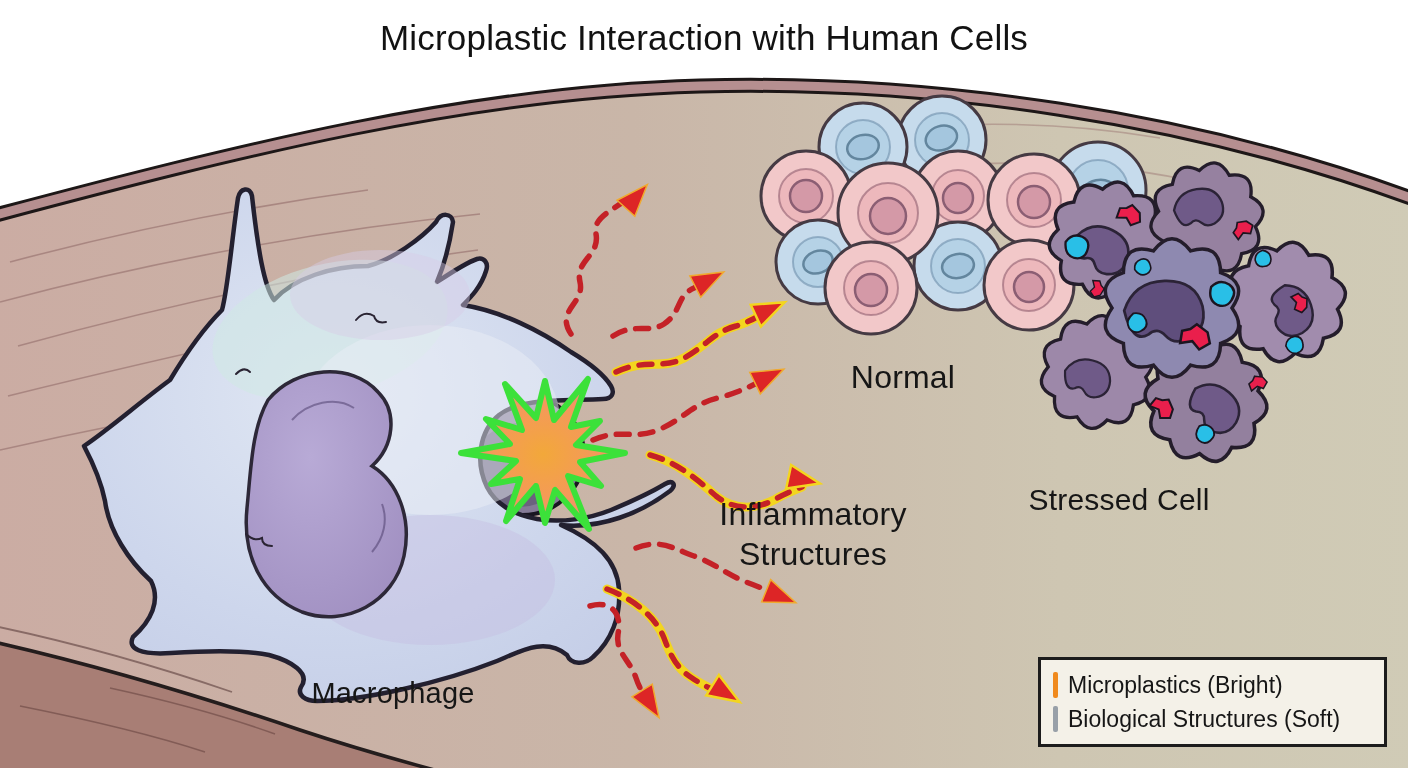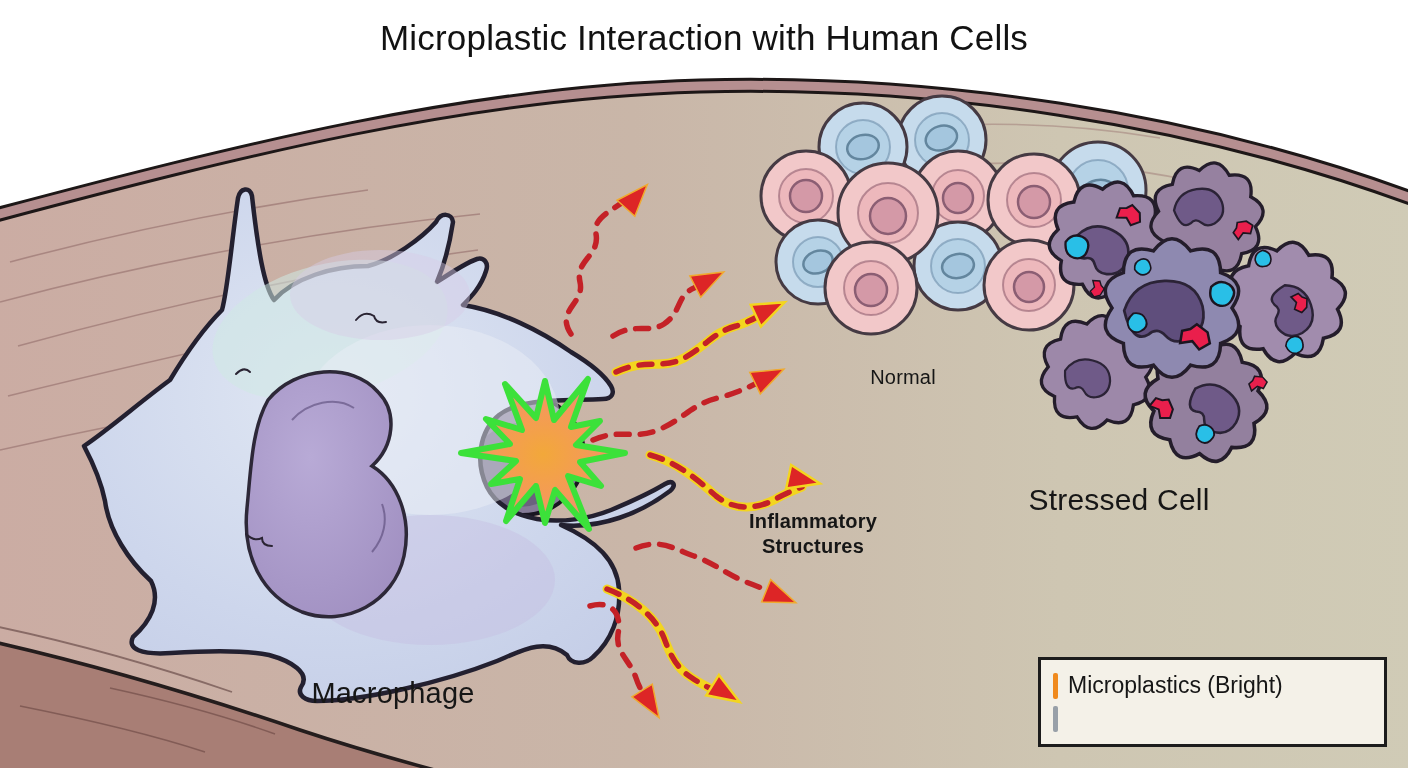--- a/index.html
+++ b/index.html
@@ -1,20 +1,20 @@
 <!DOCTYPE html>
 <html><head>
 <meta charset="utf-8">
 <style>
   html,body{margin:0;padding:0;background:#ffffff;}
   #stage{position:relative;width:1408px;height:768px;overflow:hidden;background:#ffffff;
          font-family:"Liberation Sans",sans-serif;}
   #art{position:absolute;left:0;top:0;width:1408px;height:768px;}
   .label{position:absolute;transform:translate(-50%,-50%);text-align:center;
-         color:#161616;font-size:20px;line-height:1.25;letter-spacing:.2px;white-space:nowrap;}
+         color:#161616;font-size:32px;line-height:1.25;letter-spacing:.2px;white-space:nowrap;}
   #title{position:absolute;left:50%;top:38px;transform:translate(-50%,-50%);
          font-size:35px;font-weight:normal;color:#121212;letter-spacing:.2px;white-space:nowrap;}
   #legend{position:absolute;left:1038px;top:657px;width:349px;height:90px;box-sizing:border-box;
           background:#f4f1e8;border:3px solid #1c1c1c;display:flex;flex-direction:column;
           justify-content:center;gap:7px;padding:6px 12px;}
   .legend-row{display:flex;align-items:center;gap:10px;}
   .legend-bar{width:5px;height:26px;border-radius:2px;flex:0 0 auto;}
   .legend-bar.orange{background:#f08a1d;}
   .legend-bar.gray{background:#98a0a8;}
   .legend-text{font-size:23px;color:#161616;white-space:nowrap;}
@@ -272,30 +272,31 @@
   </svg>
 
   <div id="title">Microplastic Interaction with Human Cells</div>
 
   <div class="label" style="left:903px;top:377px;">
     <div>Normal</div>
   </div>
 
   <div class="label" style="left:1119px;top:487px;font-size:30px;margin-top:13px;">Stressed Cell</div>
 
-  <div class="label" style="left:813px;top:534px;font-weight:bold;">
+  <div class="label" style="left:813px;top:534px;">
     <div>Inflammatory</div>
     <div>Structures</div>
   </div>
 
   <div class="label" style="left:393px;top:693px;font-size:29px;">Macrophage</div>
 
   <div id="legend">
     <div class="legend-row">
       <span class="legend-bar orange"></span>
       <span class="legend-text">Microplastics (Bright)</span>
     </div>
     <div class="legend-row">
       <span class="legend-bar gray"></span>
+      <span class="legend-text">Biological Structures (Soft)</span>
     </div>
   </div>
 
 </div>
 
 </body></html>

